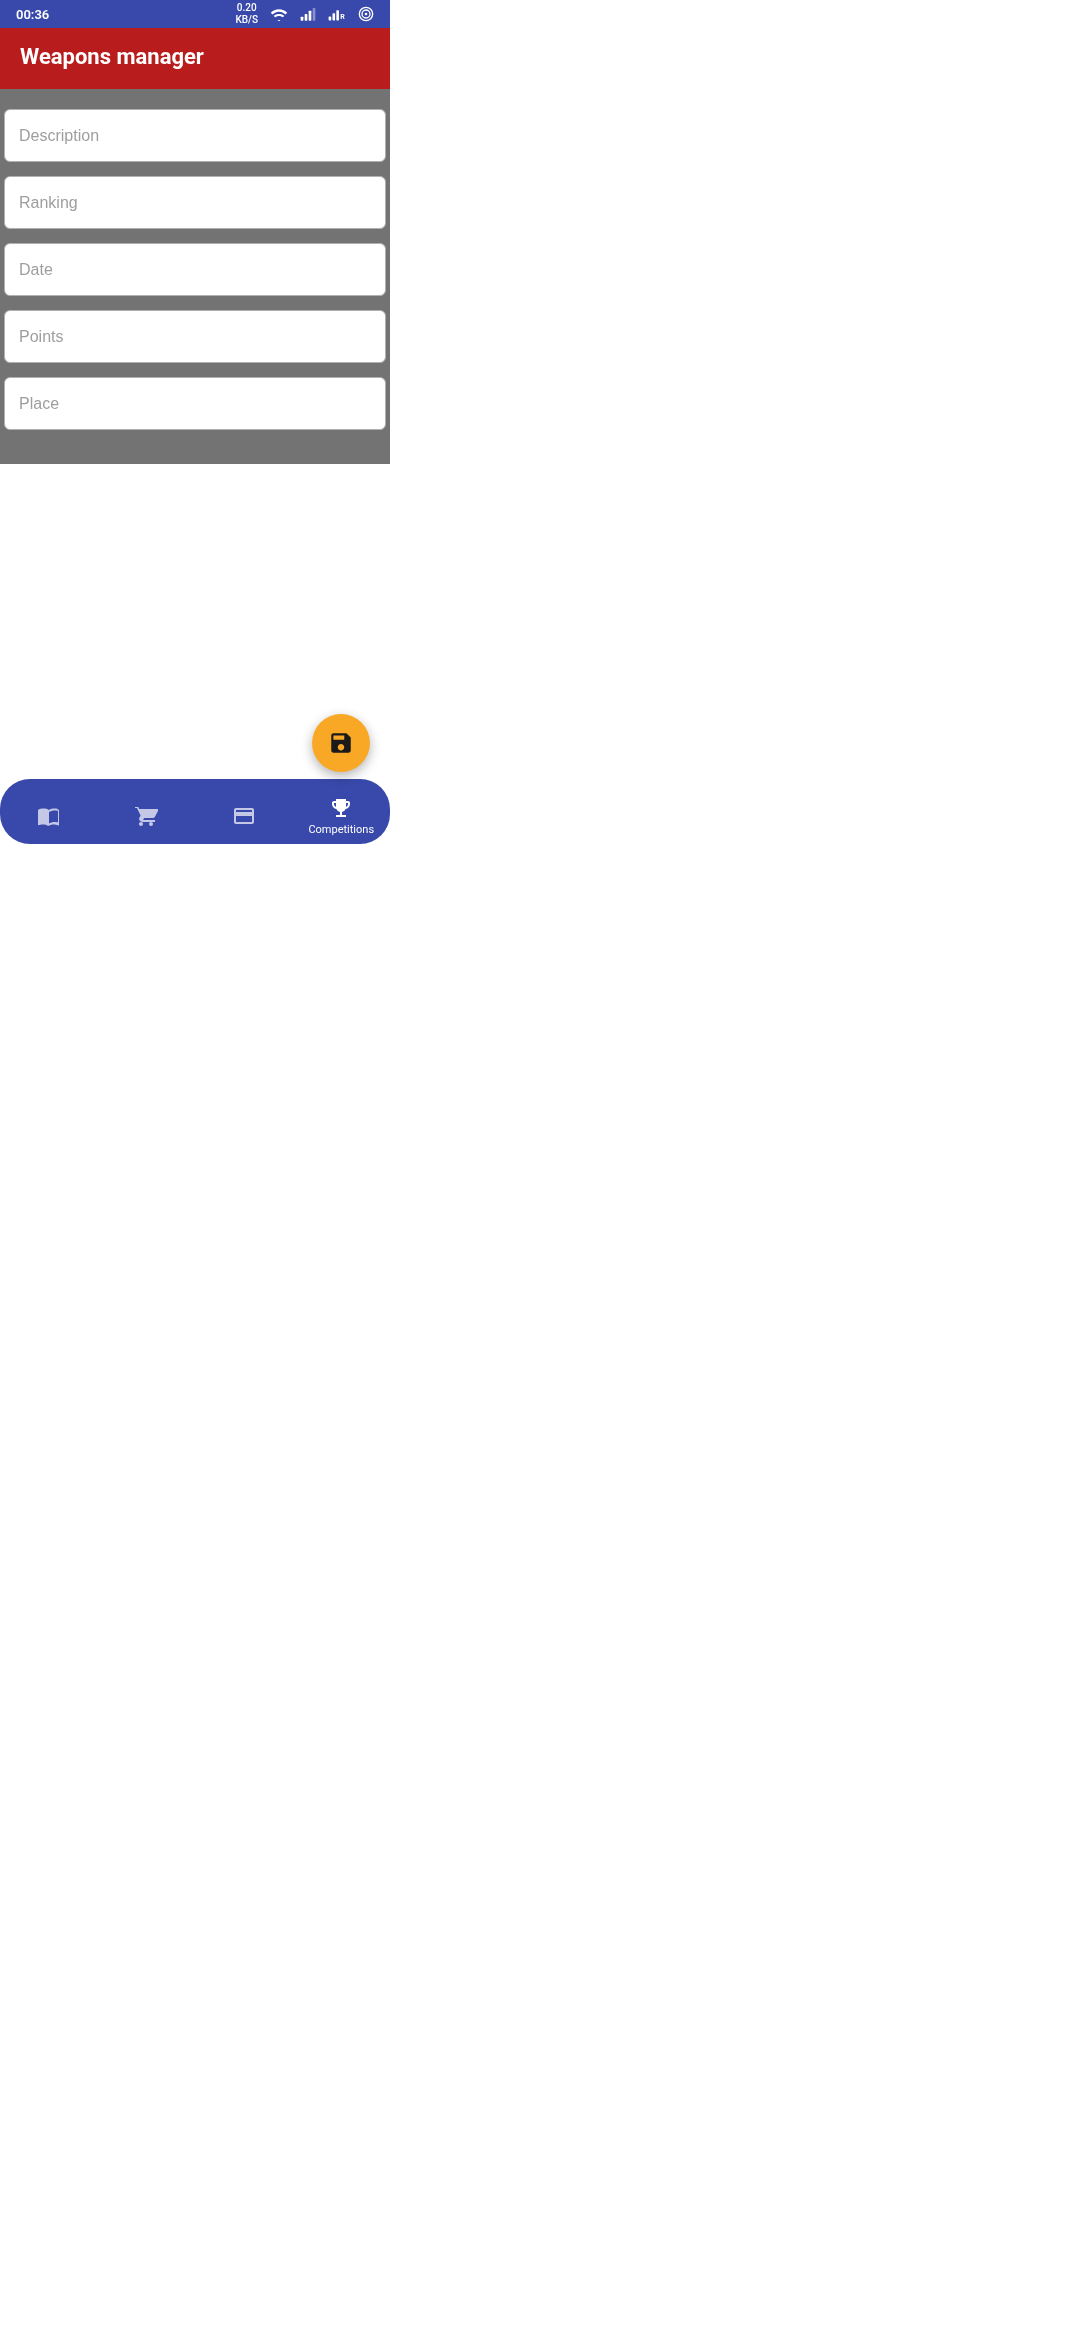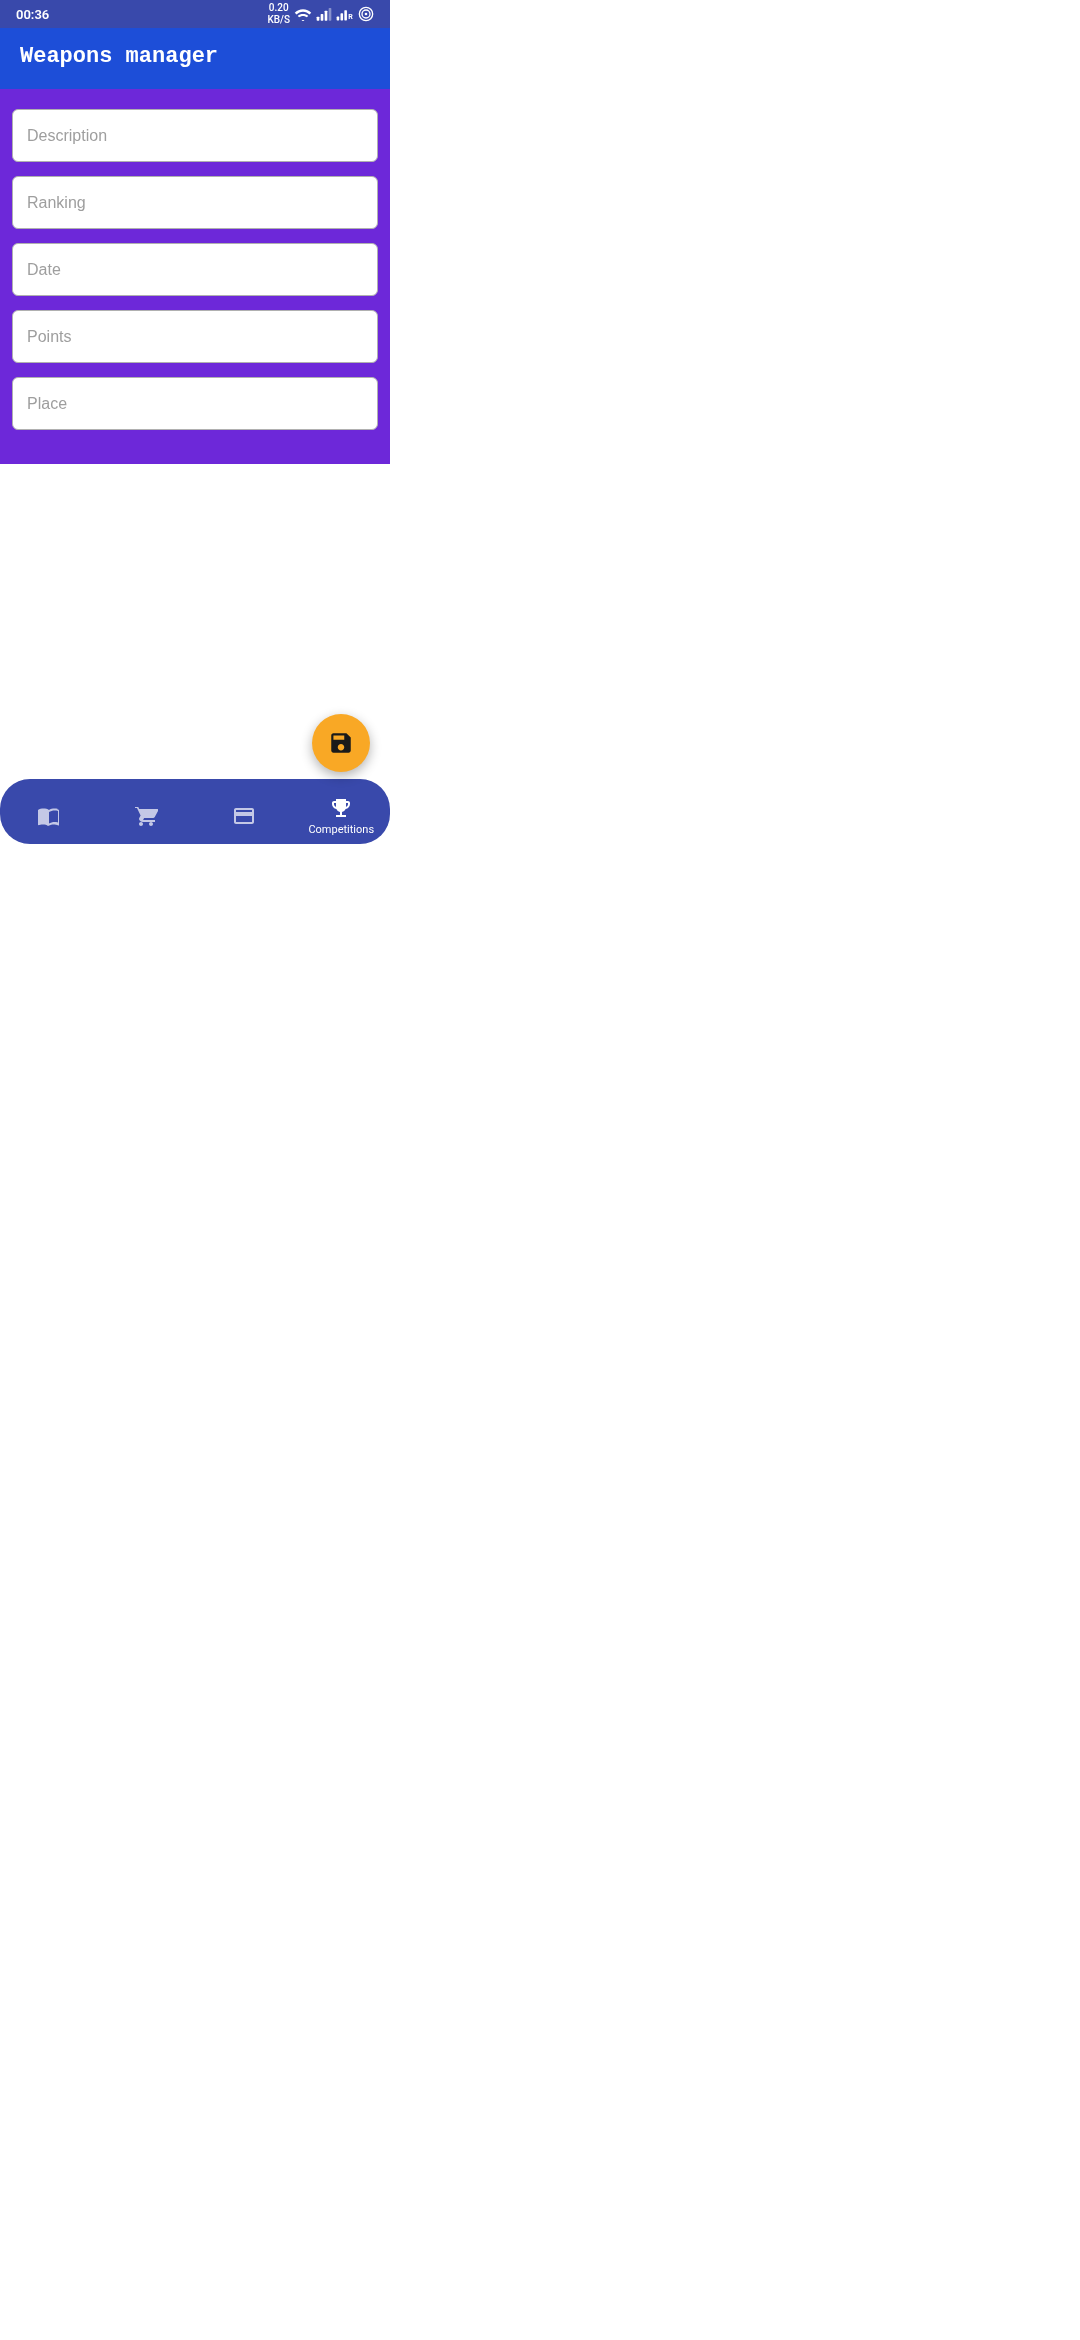--- a/index.html
+++ b/index.html
@@ -32,41 +32,40 @@
     }
 
     .status-time {
       font-size: 13px;
       font-weight: 600;
     }
 
     .status-icons {
       display: flex;
       align-items: center;
-      gap: 4px;
+      gap: 12px;
       font-size: 11px;
     }
 
     
     .app-bar {
-      background: #1d4ed8;
+      background: #b91c1c;
       padding: 16px 16px 20px 20px;
-      font-family: Liberation Mono, monospace;
     }
 
     .app-title {
       color: white;
       font-size: 22px;
       font-weight: 700;
     }
 
     
     .main-content {
-      background: #6d28d9;
-      padding: 20px 12px;
+      background: #737373;
+      padding: 20px 4px;
       flex: 1;
     }
 
     
     .form-field {
       border: 1.5px solid #b0b0b0;
       border-radius: 6px;
       padding: 16px 14px;
       margin-bottom: 14px;
       background: #fff;

